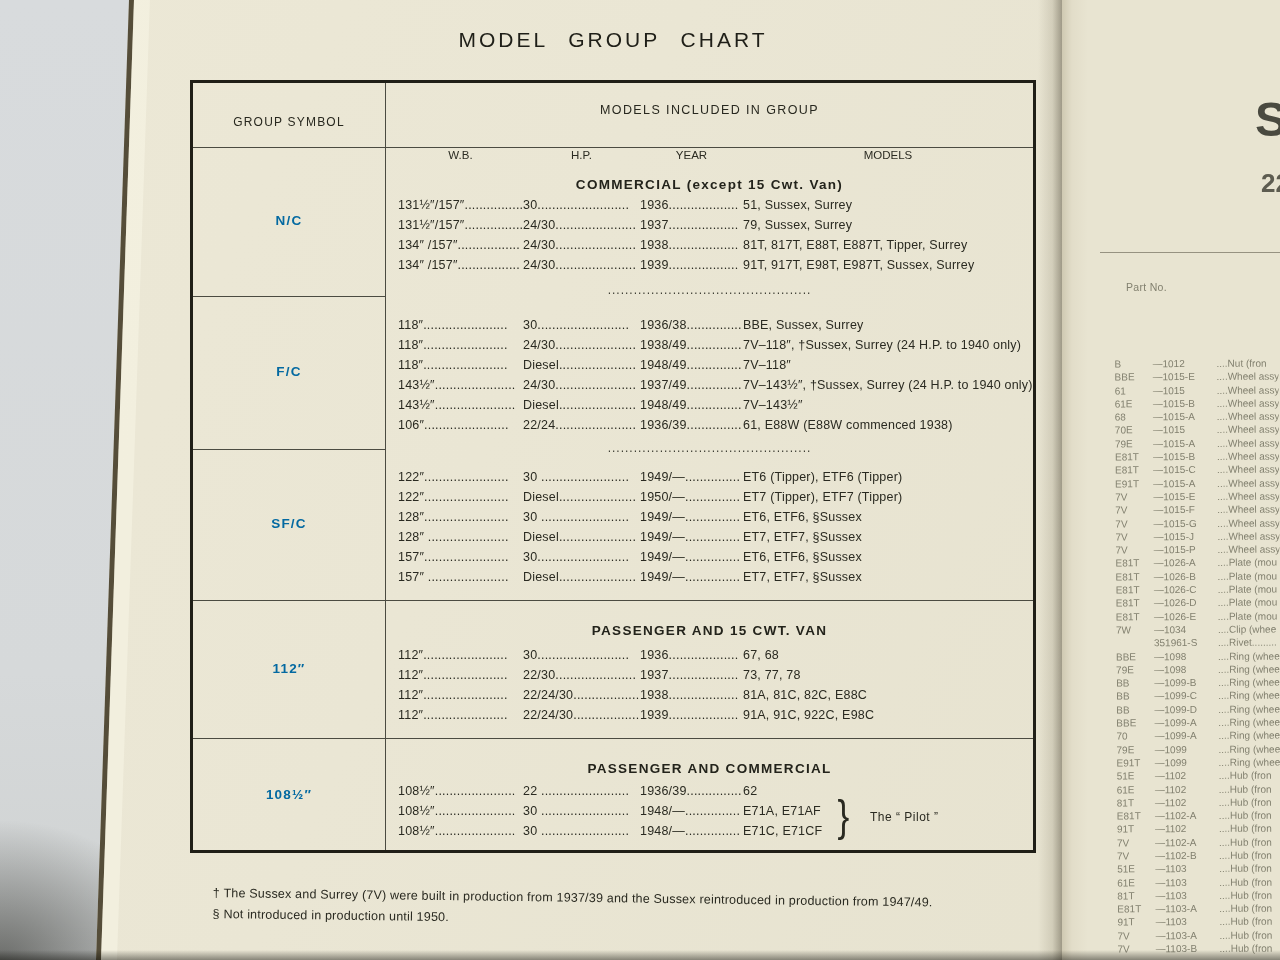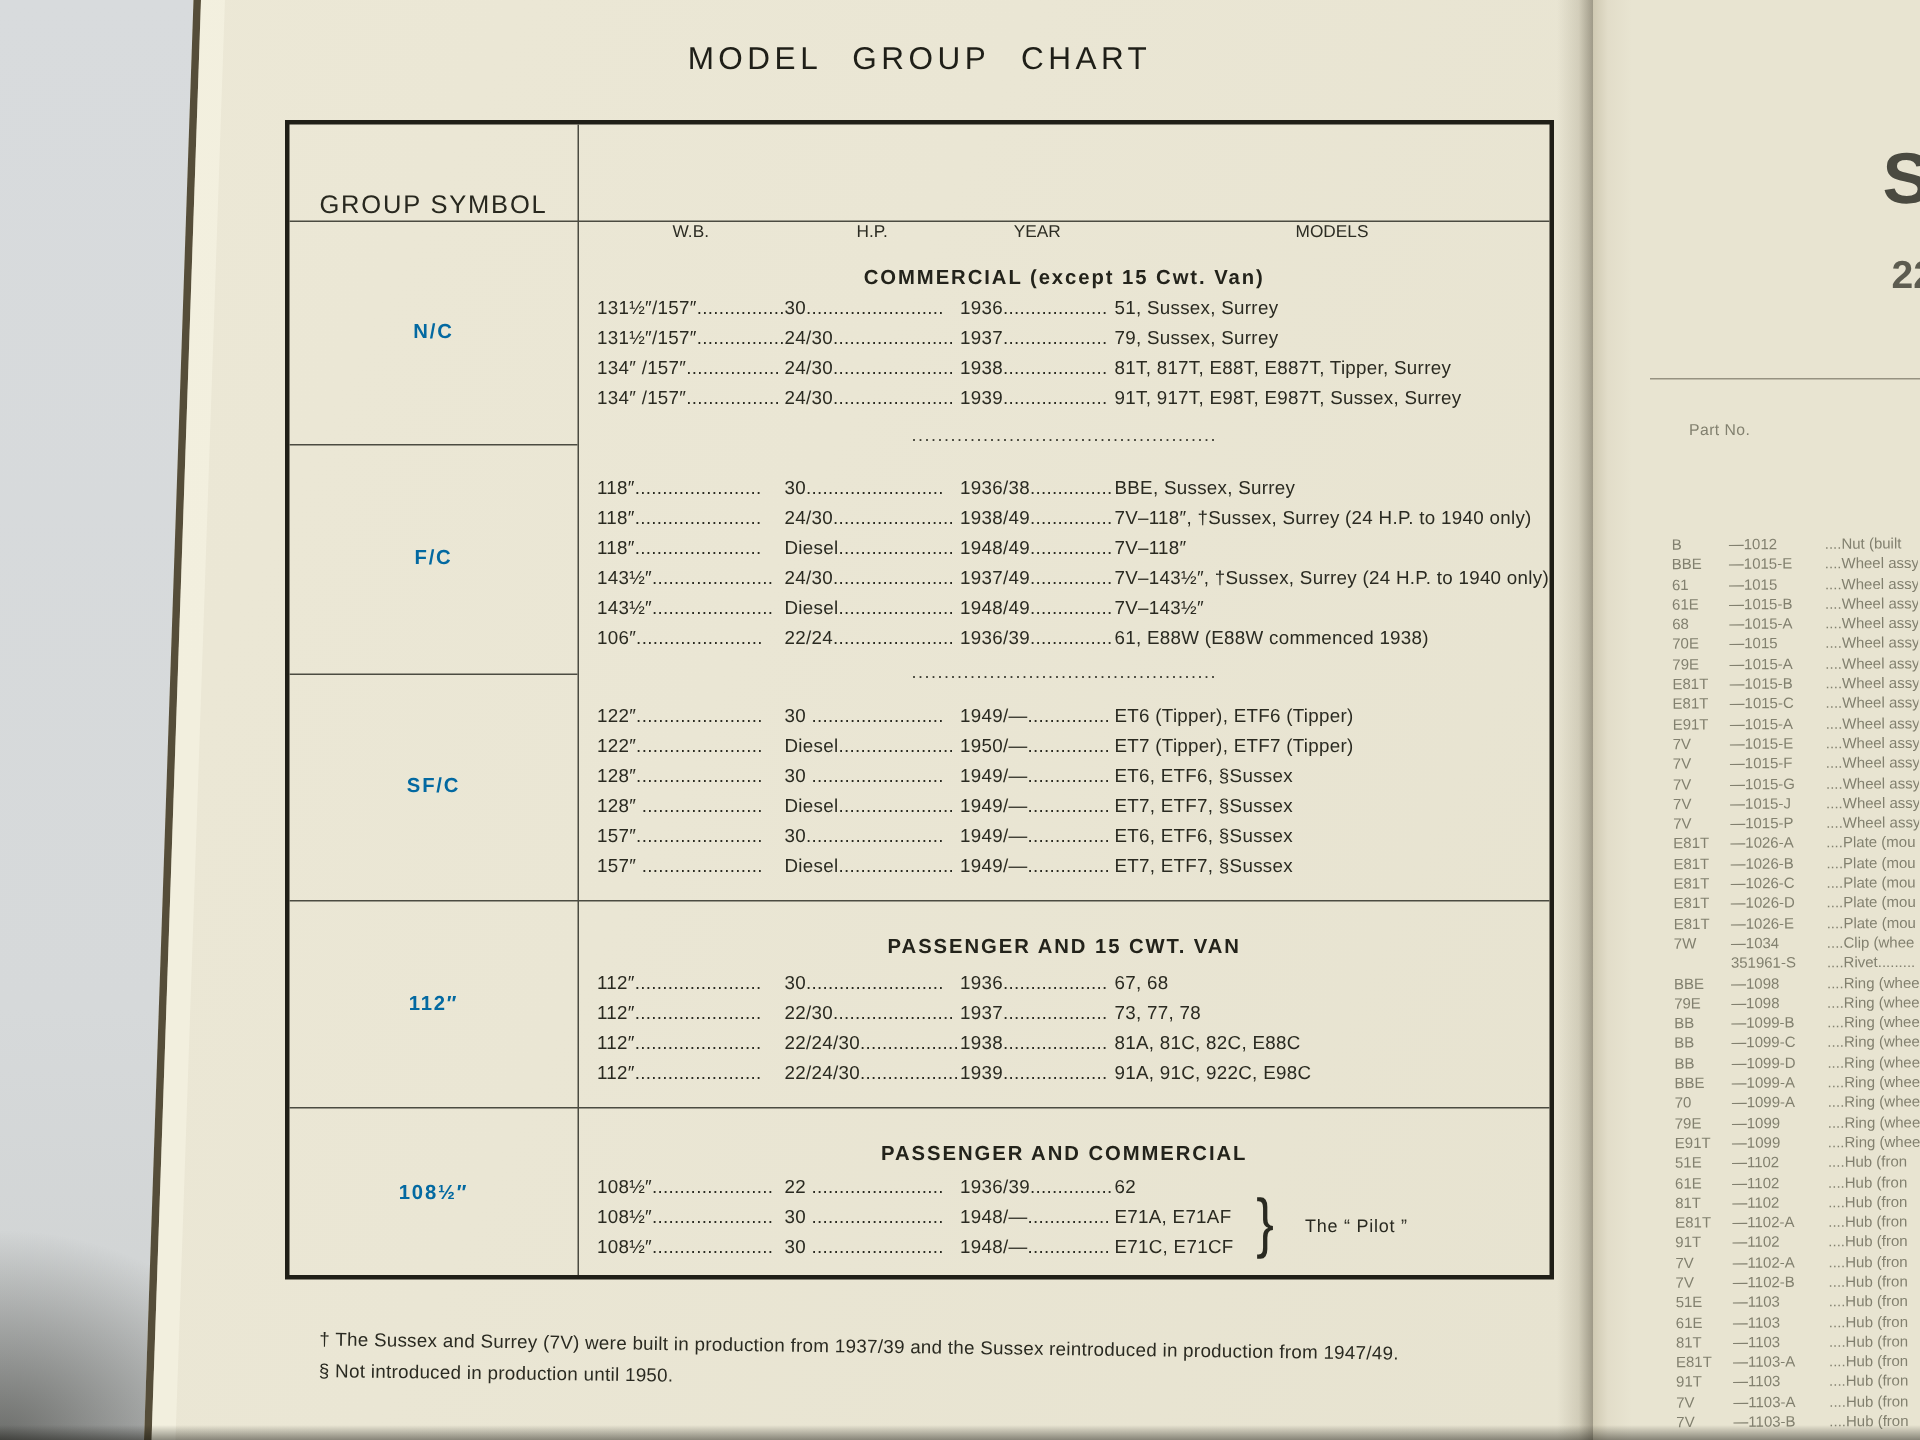--- a/index.html
+++ b/index.html
@@ -42,22 +42,22 @@
   .hline{position:absolute;height:1px;background:#4b4b41;}
   .hline.full{left:0;right:0;}
   .hline.left-only{left:0;width:192px;}
 
   .sym{position:absolute;left:0;width:192px;text-align:center;
     font-weight:bold;font-size:13.5px;letter-spacing:1.2px;color:#0369a1;}
 
   .models-col{position:absolute;left:193px;top:0;right:0;bottom:0;}
   .mheader{position:absolute;top:20px;left:0;right:0;text-align:center;
     font-size:12.5px;letter-spacing:1.4px;color:#28281f;}
-  .gheader{position:absolute;left:0;width:192px;top:44px;text-align:center;
-    font-size:17px;letter-spacing:1.2px;color:#28281f;}
+  .gheader{position:absolute;left:0;width:192px;top:32px;text-align:center;
+    font-size:12px;letter-spacing:1.2px;color:#28281f;}
 
   .subhdr{position:absolute;top:66px;left:0;right:0;display:grid;
     grid-template-columns:125px 117px 103px 1fr;padding-left:12px;
     font-size:11.5px;color:#2c2c23;}
   .subhdr span{text-align:center;}
   .subhdr .it{}
 
   .sect-title{position:absolute;left:0;right:0;text-align:center;
     font-weight:bold;font-size:13.5px;letter-spacing:1.3px;color:#23231b;}
   .rows{position:absolute;left:0;right:0;}
@@ -109,20 +109,21 @@
 
     <div class="gheader">GROUP SYMBOL</div>
 
     <div class="sym" style="top:130px">N/C</div>
     <div class="sym" style="top:281px">F/C</div>
     <div class="sym" style="top:433px">SF/C</div>
     <div class="sym" style="top:578px">112″</div>
     <div class="sym" style="top:704px">108½″</div>
 
     <div class="models-col">
+      <div class="mheader">MODELS INCLUDED IN GROUP</div>
 
       <div class="subhdr">
         <span>W.B.</span>
         <span>H.P.</span>
         <span class="it">YEAR</span>
         <span class="it">MODELS</span>
       </div>
 
       <div class="sect-title" style="top:94px">COMMERCIAL (except 15 Cwt. Van)</div>
       <div class="rows" style="top:112px">
@@ -301,21 +302,21 @@
 <div class="right-page">
   <div class="big-letter">S</div>
   <div class="big-number">22</div>
   <div class="rp-rule"></div>
   <div class="partno-label">Part No.</div>
   <div class="parts-list">
 
   <div class="prow">
         <span class="pm">B</span>
         <span class="pp">—1012</span>
-        <span class="pd">....Nut (built</span>
+        <span class="pd">....Nut (fron</span>
       </div>
       <div class="prow">
         <span class="pm">BBE</span>
         <span class="pp">—1015-E</span>
         <span class="pd">....Wheel assy</span>
       </div>
       <div class="prow">
         <span class="pm">61</span>
         <span class="pp">—1015</span>
         <span class="pd">....Wheel assy</span>

